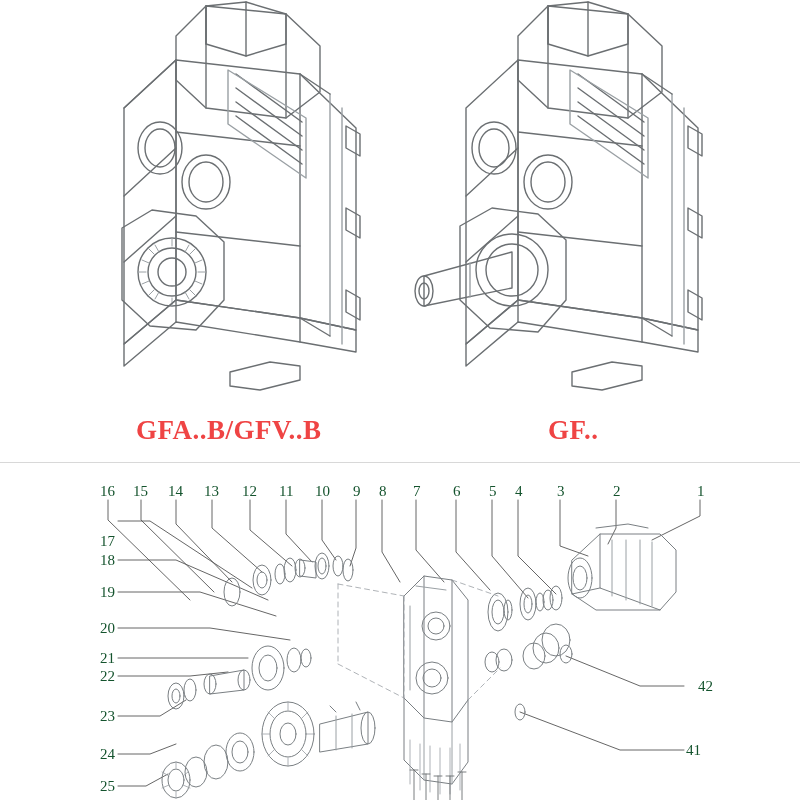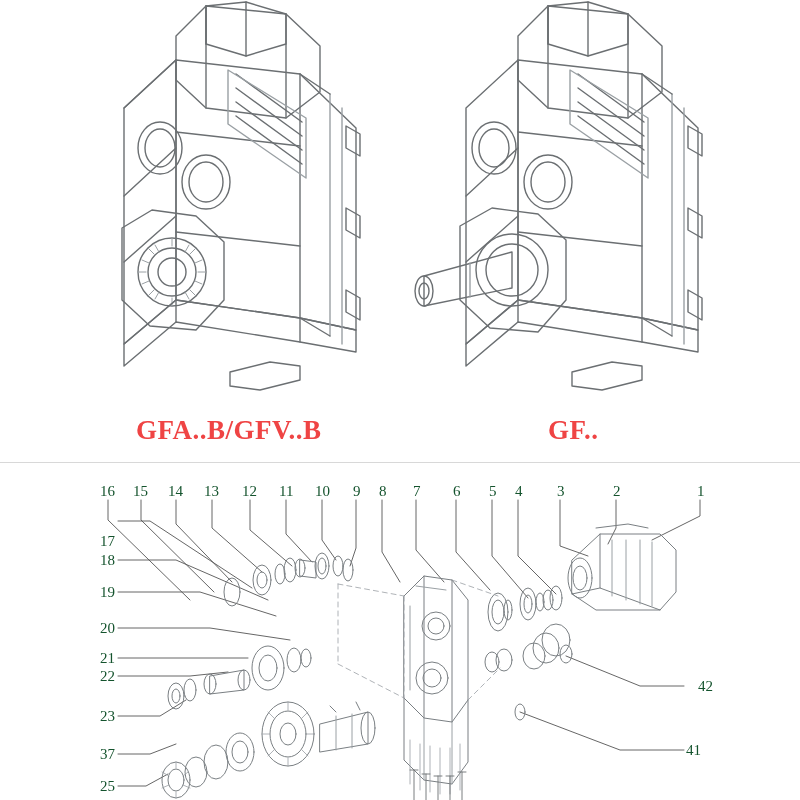--- a/index.html
+++ b/index.html
@@ -397,20 +397,20 @@
     <div class="callout" style="left:613px; top:483px;">2</div>
     <div class="callout" style="left:697px; top:483px;">1</div>
 
     <div class="callout" style="left:100px; top:513px;margin-top:20px;">17</div>
     <div class="callout" style="left:100px; top:552px;">18</div>
     <div class="callout" style="left:100px; top:584px;">19</div>
     <div class="callout" style="left:100px; top:620px;">20</div>
     <div class="callout" style="left:100px; top:650px;">21</div>
     <div class="callout" style="left:100px; top:668px;">22</div>
     <div class="callout" style="left:100px; top:708px;">23</div>
-    <div class="callout" style="left:100px; top:746px;">37</div>
+    <div class="callout" style="left:100px; top:746px;">24</div>
     <div class="callout" style="left:100px; top:778px;">25</div>
 
     <div class="callout" style="left:686px; top:678px;margin-left:12px;">42</div>
     <div class="callout" style="left:686px; top:742px;">41</div>
 
   </div>
 </div>
 
 </body></html>

